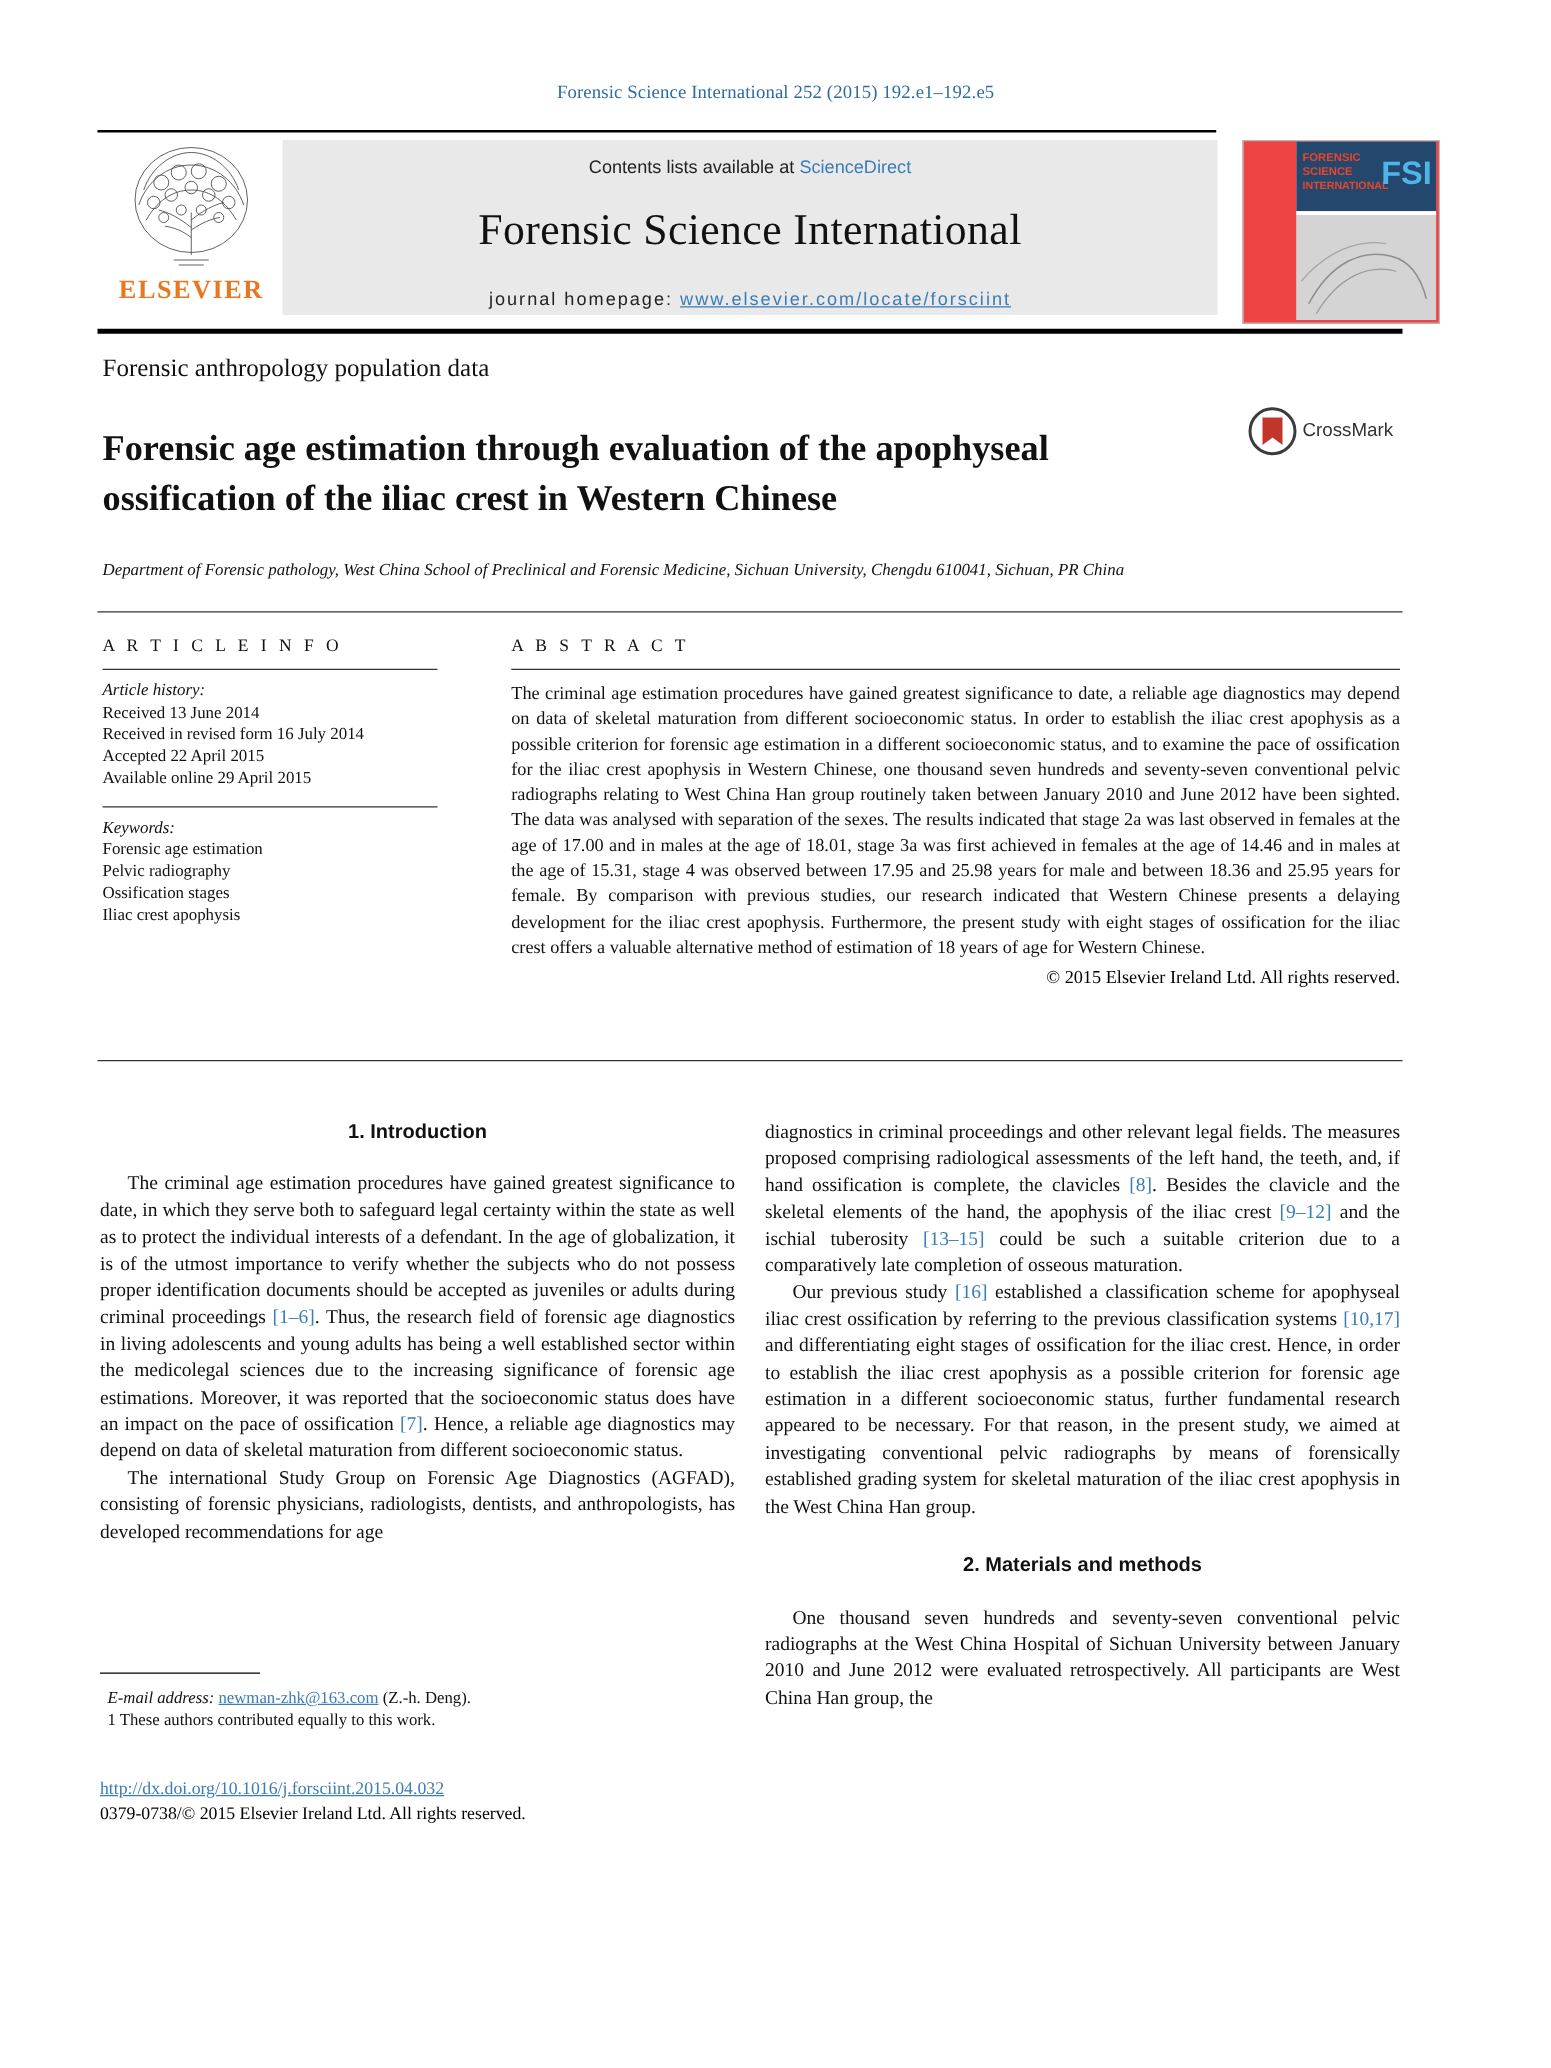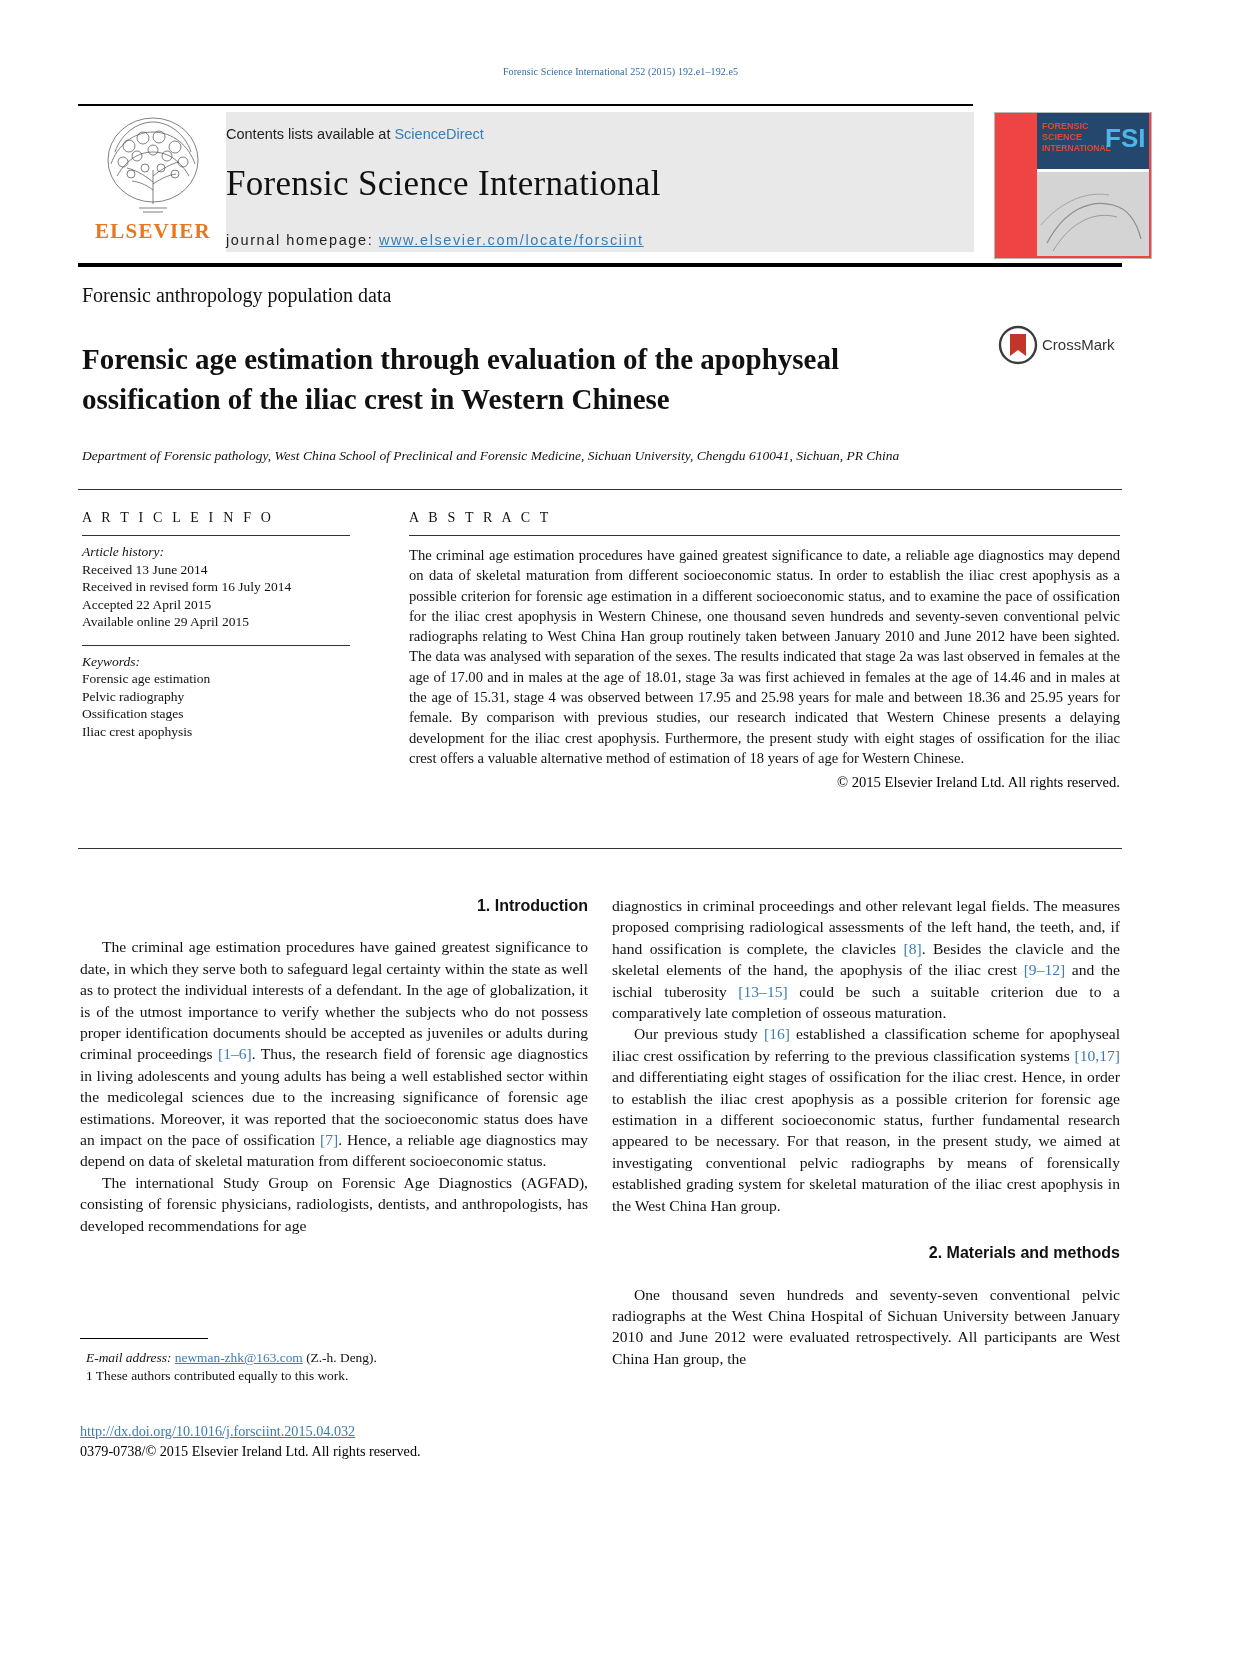--- a/index.html
+++ b/index.html
@@ -20,21 +20,21 @@
     overflow: hidden;
   }
 
   
   .running-head {
     position: absolute;
     top: 66px;
     left: 0;
     width: 1241px;
     text-align: center;
-    font-size: 10px;
+    font-size: 15px;
     color: #2e6ca4;
     letter-spacing: .1px;
   }
 
   
   .masthead {
     position: absolute;
     top: 104px;
     left: 78px;
     width: 1044px;
@@ -68,21 +68,21 @@
   }
   .tree-svg { position:absolute; top:0; left: 12px; }
 
   .journal-band {
     position: absolute;
     top: 8px;
     left: 148px;
     width: 748px;
     height: 140px;
     background: #e9e9e9;
-    text-align: left;
+    text-align: center;
   }
   .contents-line {
     margin-top: 14px;
     font-family: "Liberation Sans", sans-serif;
     font-size: 14.5px;
     color: #222;
   }
   .contents-line a, .sd-link {
     color: #3a7cb5;
     text-decoration: none;
@@ -250,21 +250,21 @@
   .body-col.left { left: 80px; }
   .body-col.right { left: 612px; }
   .body-col p { margin: 0; text-indent: 22px; }
   .body-col p.noindent { text-indent: 0; }
   h2.heading {
     margin: 0 0 20px 0;
     font-family: "Liberation Sans", sans-serif;
     font-size: 16px;
     font-weight: bold;
     text-indent: 0;
-    text-align: right;
+    text-align: center;
   }
   h2.heading.spaced { margin-top: 26px; }
   .ref { color: #3a7cb5; }
 
   
   .footnote-area {
     position: absolute;
     top: 1338px;
     left: 80px;
     width: 508px;

